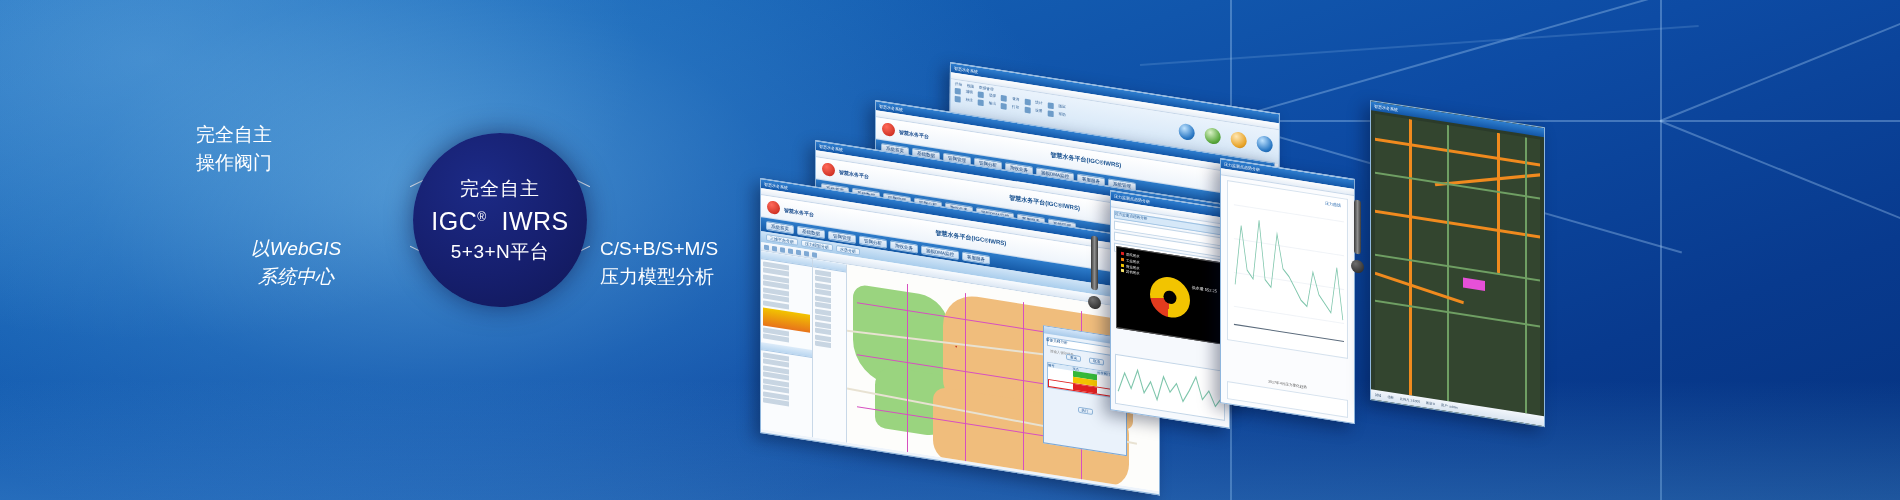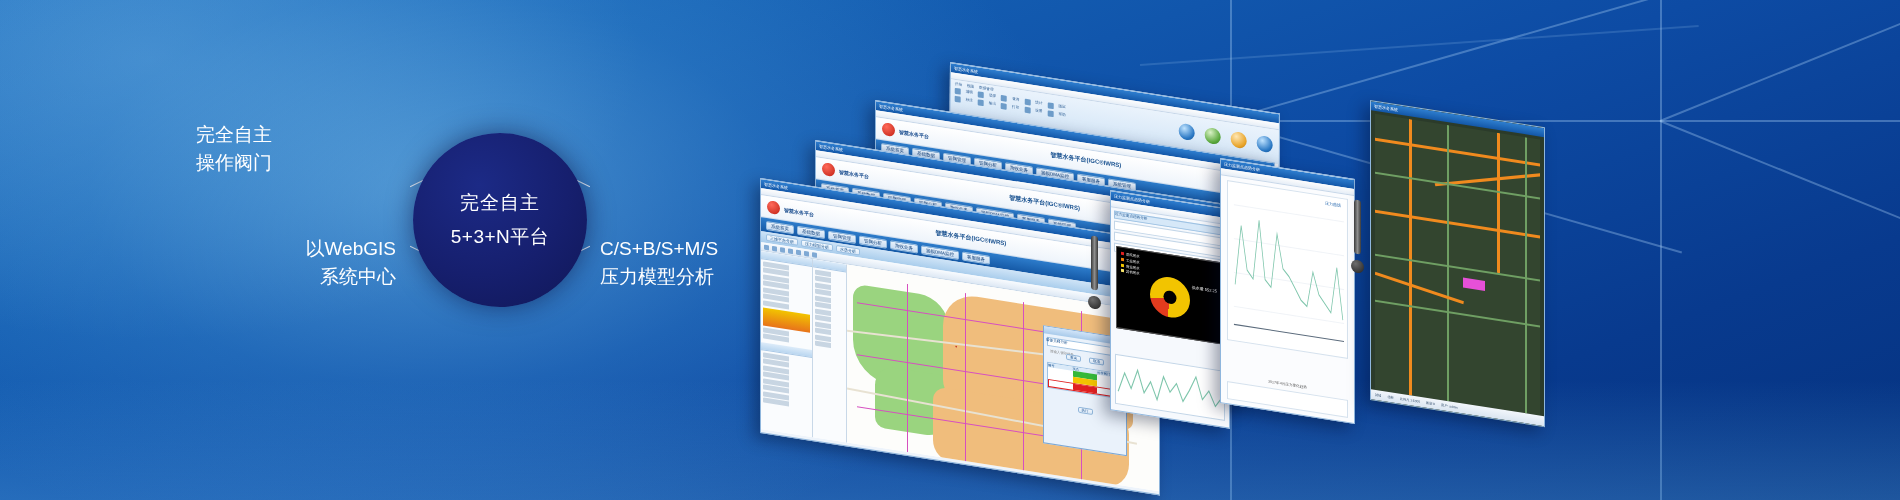--- a/index.html
+++ b/index.html
@@ -34,21 +34,21 @@
     color:#fff; text-align:center;
   }
   .c-l1 { font-size:19px; letter-spacing:1px; margin-bottom:5px; font-weight:400; }
   .c-l2 { font-size:25px; letter-spacing:.5px; white-space:nowrap; font-weight:400; }
   .c-l2 .reg { font-size:12px; vertical-align:super; }
   .c-l3 { font-size:19px; margin-top:3px; letter-spacing:.5px; }
 
   .label { position:absolute; color:#ffffff; font-size:19px; line-height:1.45; white-space:nowrap; }
   .lbl-tl { left:196px; top:121px; width:200px; text-align:left; }
   .lbl-tr { left:600px; top:121px; }
-  .lbl-bl { left:196px; top:235px; width:200px; text-align:right; }
+  .lbl-bl { left:196px; top:235px; width:200px; text-align:center;font-style:italic; }
   .lbl-br { left:600px; top:235px; }
 
   .connector { position:absolute; height:1px; background:rgba(255,255,255,.85); }
   .cn-tl { left:404px; top:160px; width:60px; transform:rotate(-26deg); transform-origin:right center; }
   .cn-tr { left:536px; top:160px; width:60px; transform:rotate(26deg); transform-origin:left center; }
   .cn-bl { left:404px; top:272px; width:60px; transform:rotate(26deg); transform-origin:right center; }
   .cn-br { left:536px; top:272px; width:60px; transform:rotate(-26deg); transform-origin:left center; }
 
   .tagline {
     position:absolute; left:300px; top:322px; width:420px; text-align:center;
@@ -187,20 +187,23 @@
       <div>以WebGIS</div>
       <div>系统中心</div>
     </div>
     <div class="label lbl-br">
       <div>C/S+B/S+M/S</div>
       <div>压力模型分析</div>
     </div>
 
     <div class="circle">
       <div class="c-l1">完全自主</div>
+      <div class="c-l2">
+        <span>IGC</span><span class="reg">®</span>&nbsp;&nbsp;<span>IWRS</span>
+      </div>
       <div class="c-l3">5+3+N平台</div>
     </div>
 
   </div>
 
   <div class="shots">
 
     <div class="win" id="w1">
       <div class="tbar">
         <span class="tt">智慧水务系统</span>

